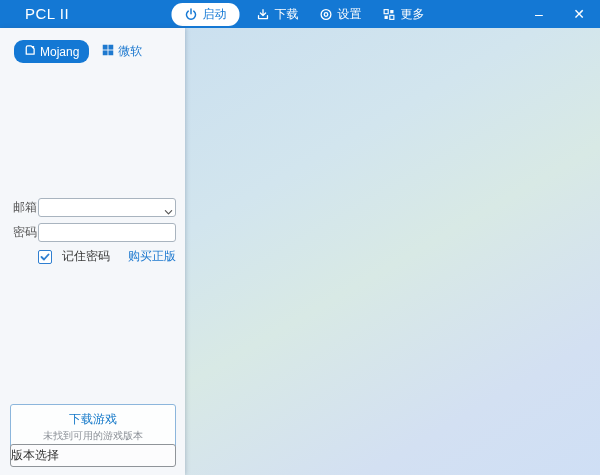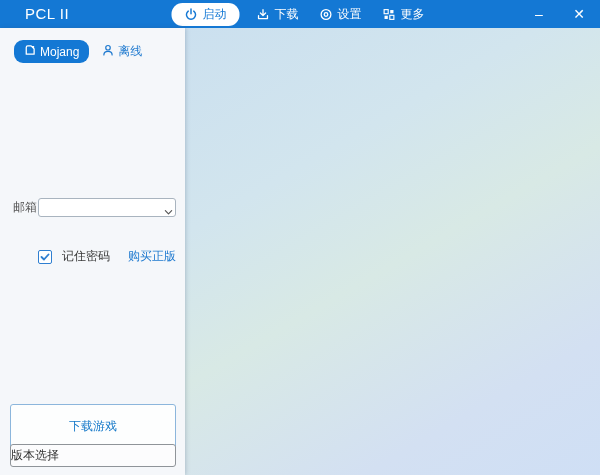--- a/index.html
+++ b/index.html
@@ -121,51 +121,58 @@
           <svg width="12" height="12" viewBox="0 0 16 16">
               <path d="M3 13.5 V4.5 Q3 2.5 5 2.5 H9.5 L13.5 6.5 V13.5 Z" fill="none" stroke="#fff" stroke-width="1.7" stroke-linejoin="round"></path>
               <path d="M9.5 2.5 L13.5 2.5 L13.5 6.5 Z" fill="#fff"></path>
             </svg>
         </span>
         <span>Mojang</span>
       </div>
       <div class="acct-tab">
         <span>
           <svg width="12" height="12" viewBox="0 0 16 16">
-              <circle cx="8" cy="5" r="3" fill="none" stroke="#1e79cf" stroke-width="1.6"></circle>
-              <path d="M2.5 14.5 Q2.5 9.8 8 9.8 Q13.5 9.8 13.5 14.5" fill="none" stroke="#1e79cf" stroke-width="1.6" stroke-linecap="round"></path>
+              <rect x="1" y="1" width="6.4" height="6.4" fill="#1e79cf"></rect>
+              <rect x="8.6" y="1" width="6.4" height="6.4" fill="#1e79cf"></rect>
+              <rect x="1" y="8.6" width="6.4" height="6.4" fill="#1e79cf"></rect>
+              <rect x="8.6" y="8.6" width="6.4" height="6.4" fill="#1e79cf"></rect>
             </svg>
         </span>
-        <span>离线</span>
+        <span>微软</span>
       </div>
     </div>
 
     <div class="form-row" style="top:170px; height:19px;">
       <span class="form-label">邮箱</span>
       <input class="field" type="text" value="" style="">
       <span class="chev">
         <svg width="9" height="9" viewBox="0 0 10 10">
             <path d="M1.5 3 5 6.5 8.5 3" fill="none" stroke="#555" stroke-width="1.3" stroke-linecap="round" stroke-linejoin="round"></path>
           </svg>
       </span>
     </div>
 
+    <div class="form-row" style="top:195px; height:19px;">
+      <span class="form-label">密码</span>
+      <input class="field pwd" type="password" value="" style="">
+    </div>
 
     <div class="remember-row">
       <span class="checkbox">
         <svg width="10" height="10" viewBox="0 0 10 10">
             <path d="M1.5 5 4 7.5 8.5 2.5" fill="none" stroke="#2f7fd1" stroke-width="1.8" stroke-linecap="round" stroke-linejoin="round"></path>
           </svg>
       </span>
       <span class="remember-label">记住密码</span>
       <span class="buy-link">购买正版</span>
     </div>
 
     <div class="dl-btn">
       <span class="dl-title">下载游戏</span>
+      <span class="dl-sub">未找到可用的游戏版本</span>
     </div>
     <div class="ver-btn">
       <span>版本选择</span>
     </div>
   </div>
 
   <div class="main"></div>
 </div>
 
 </body></html>

